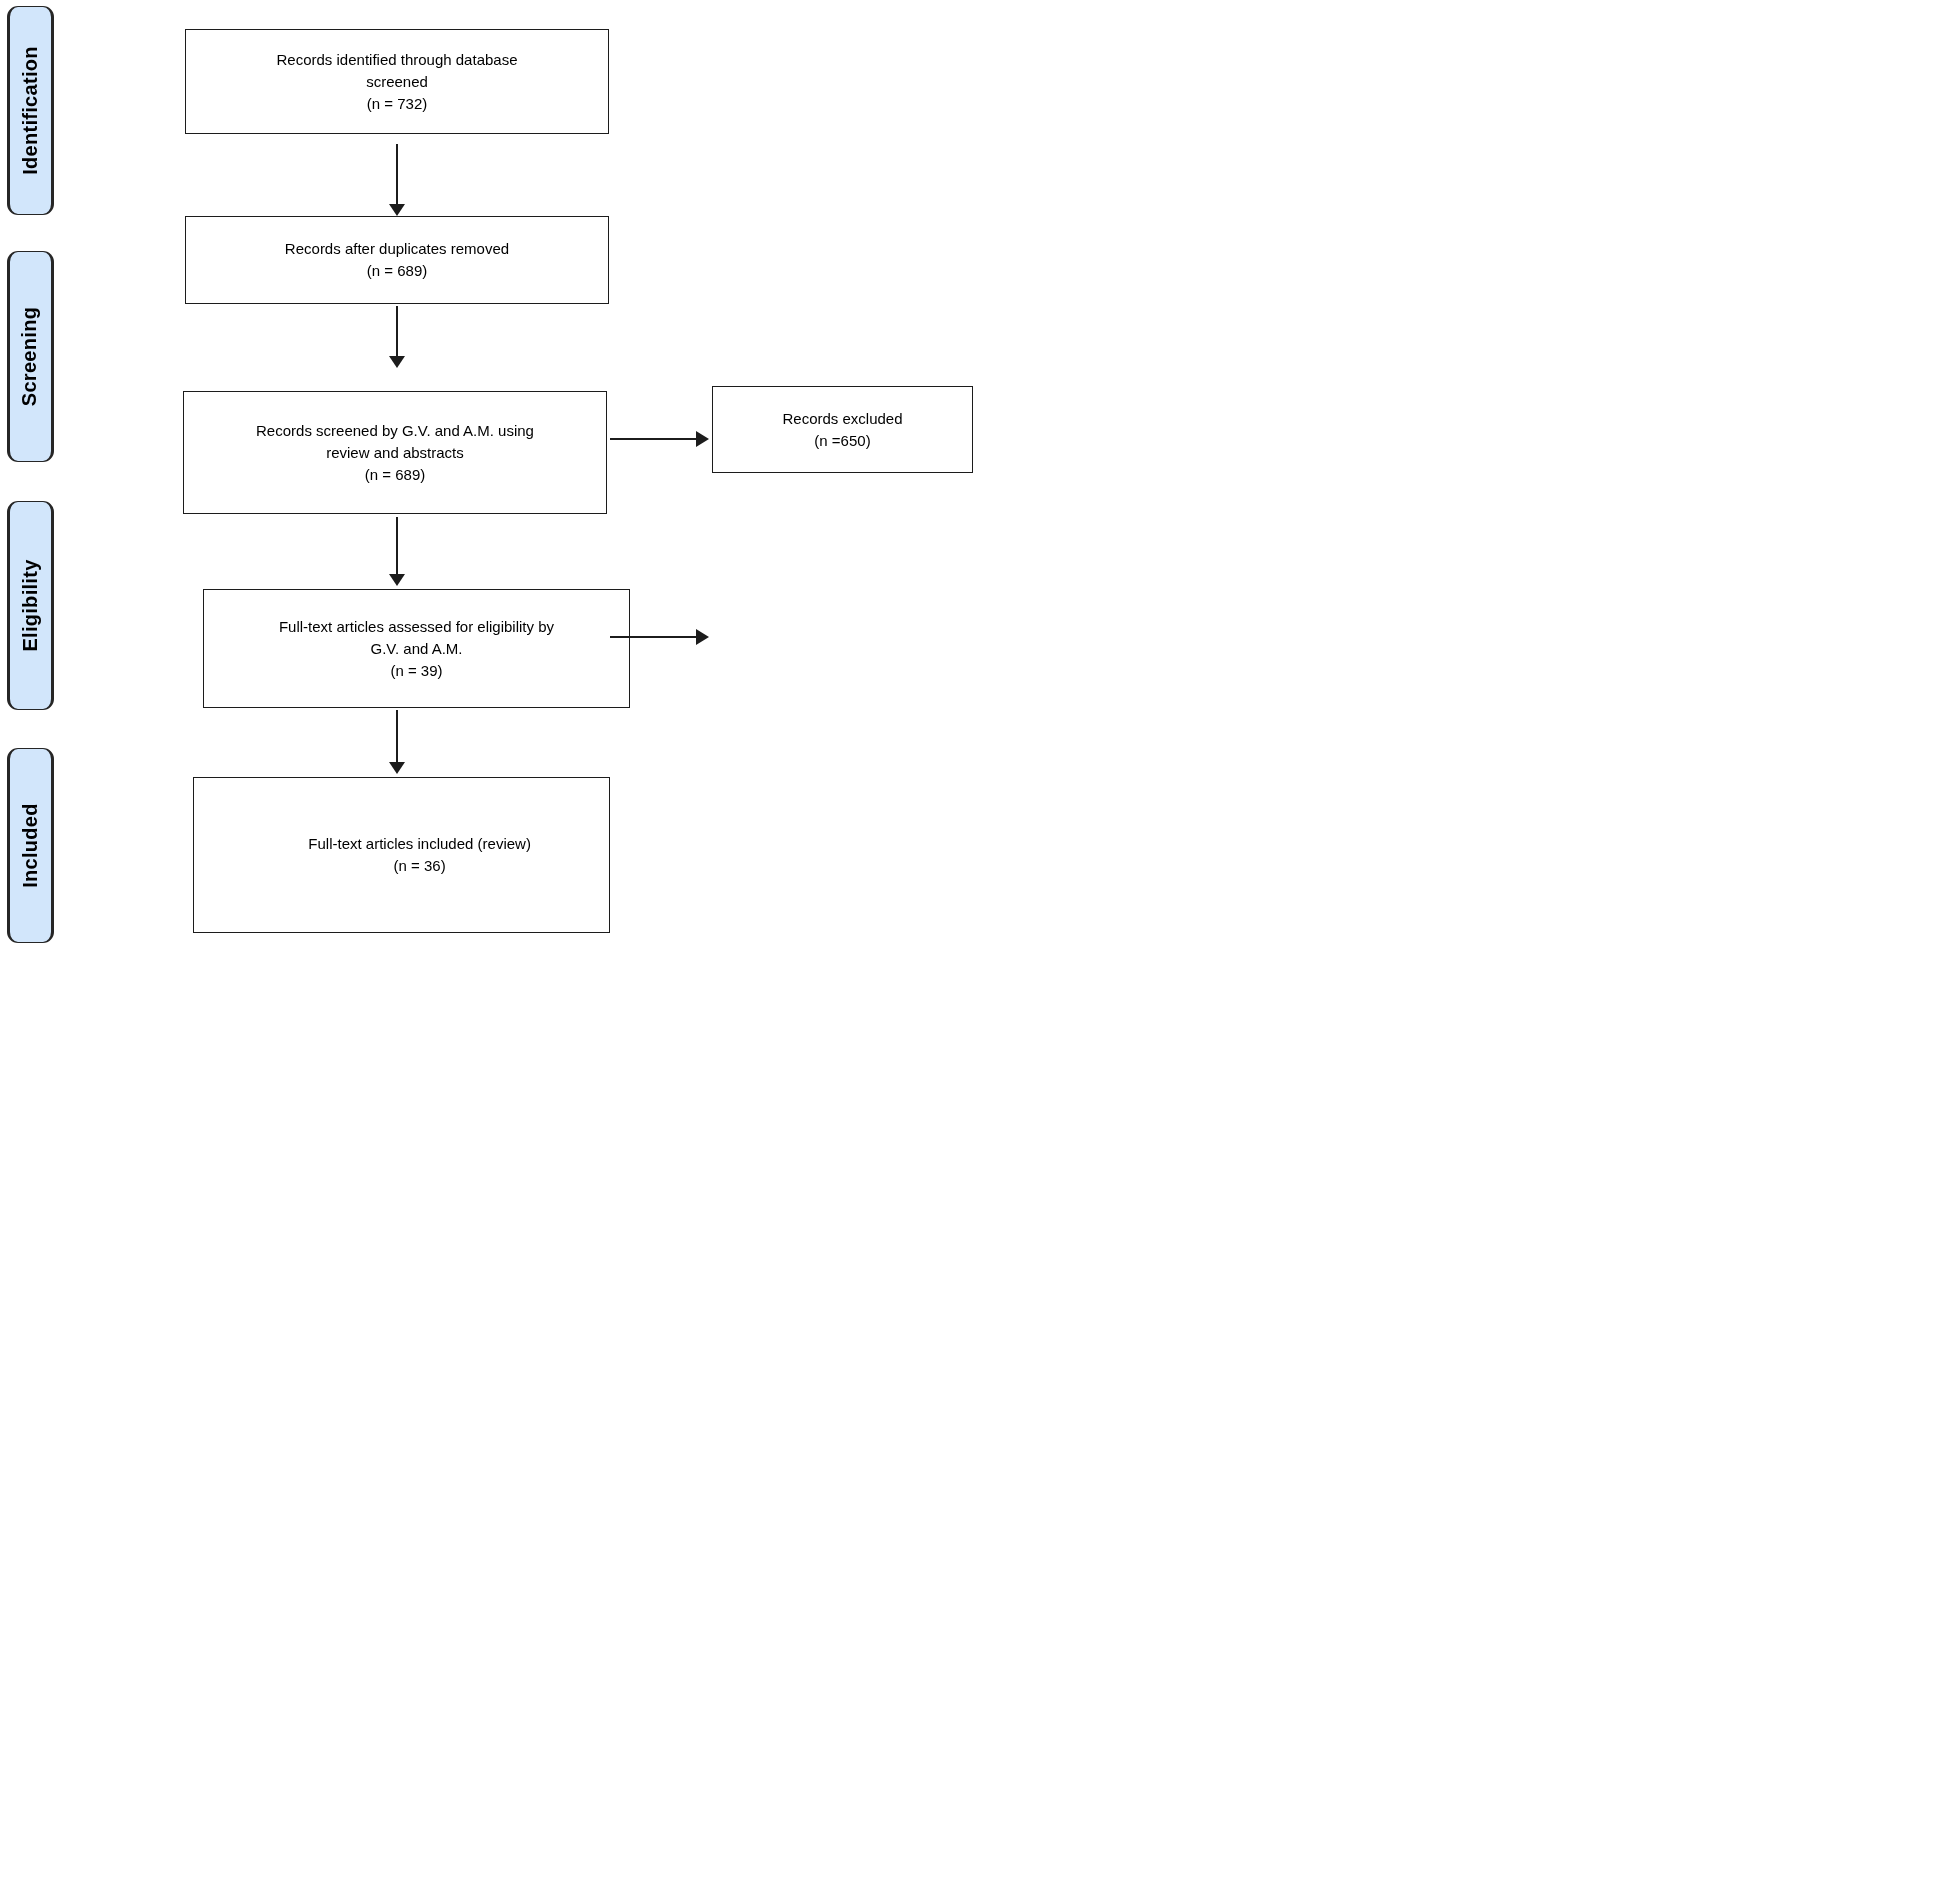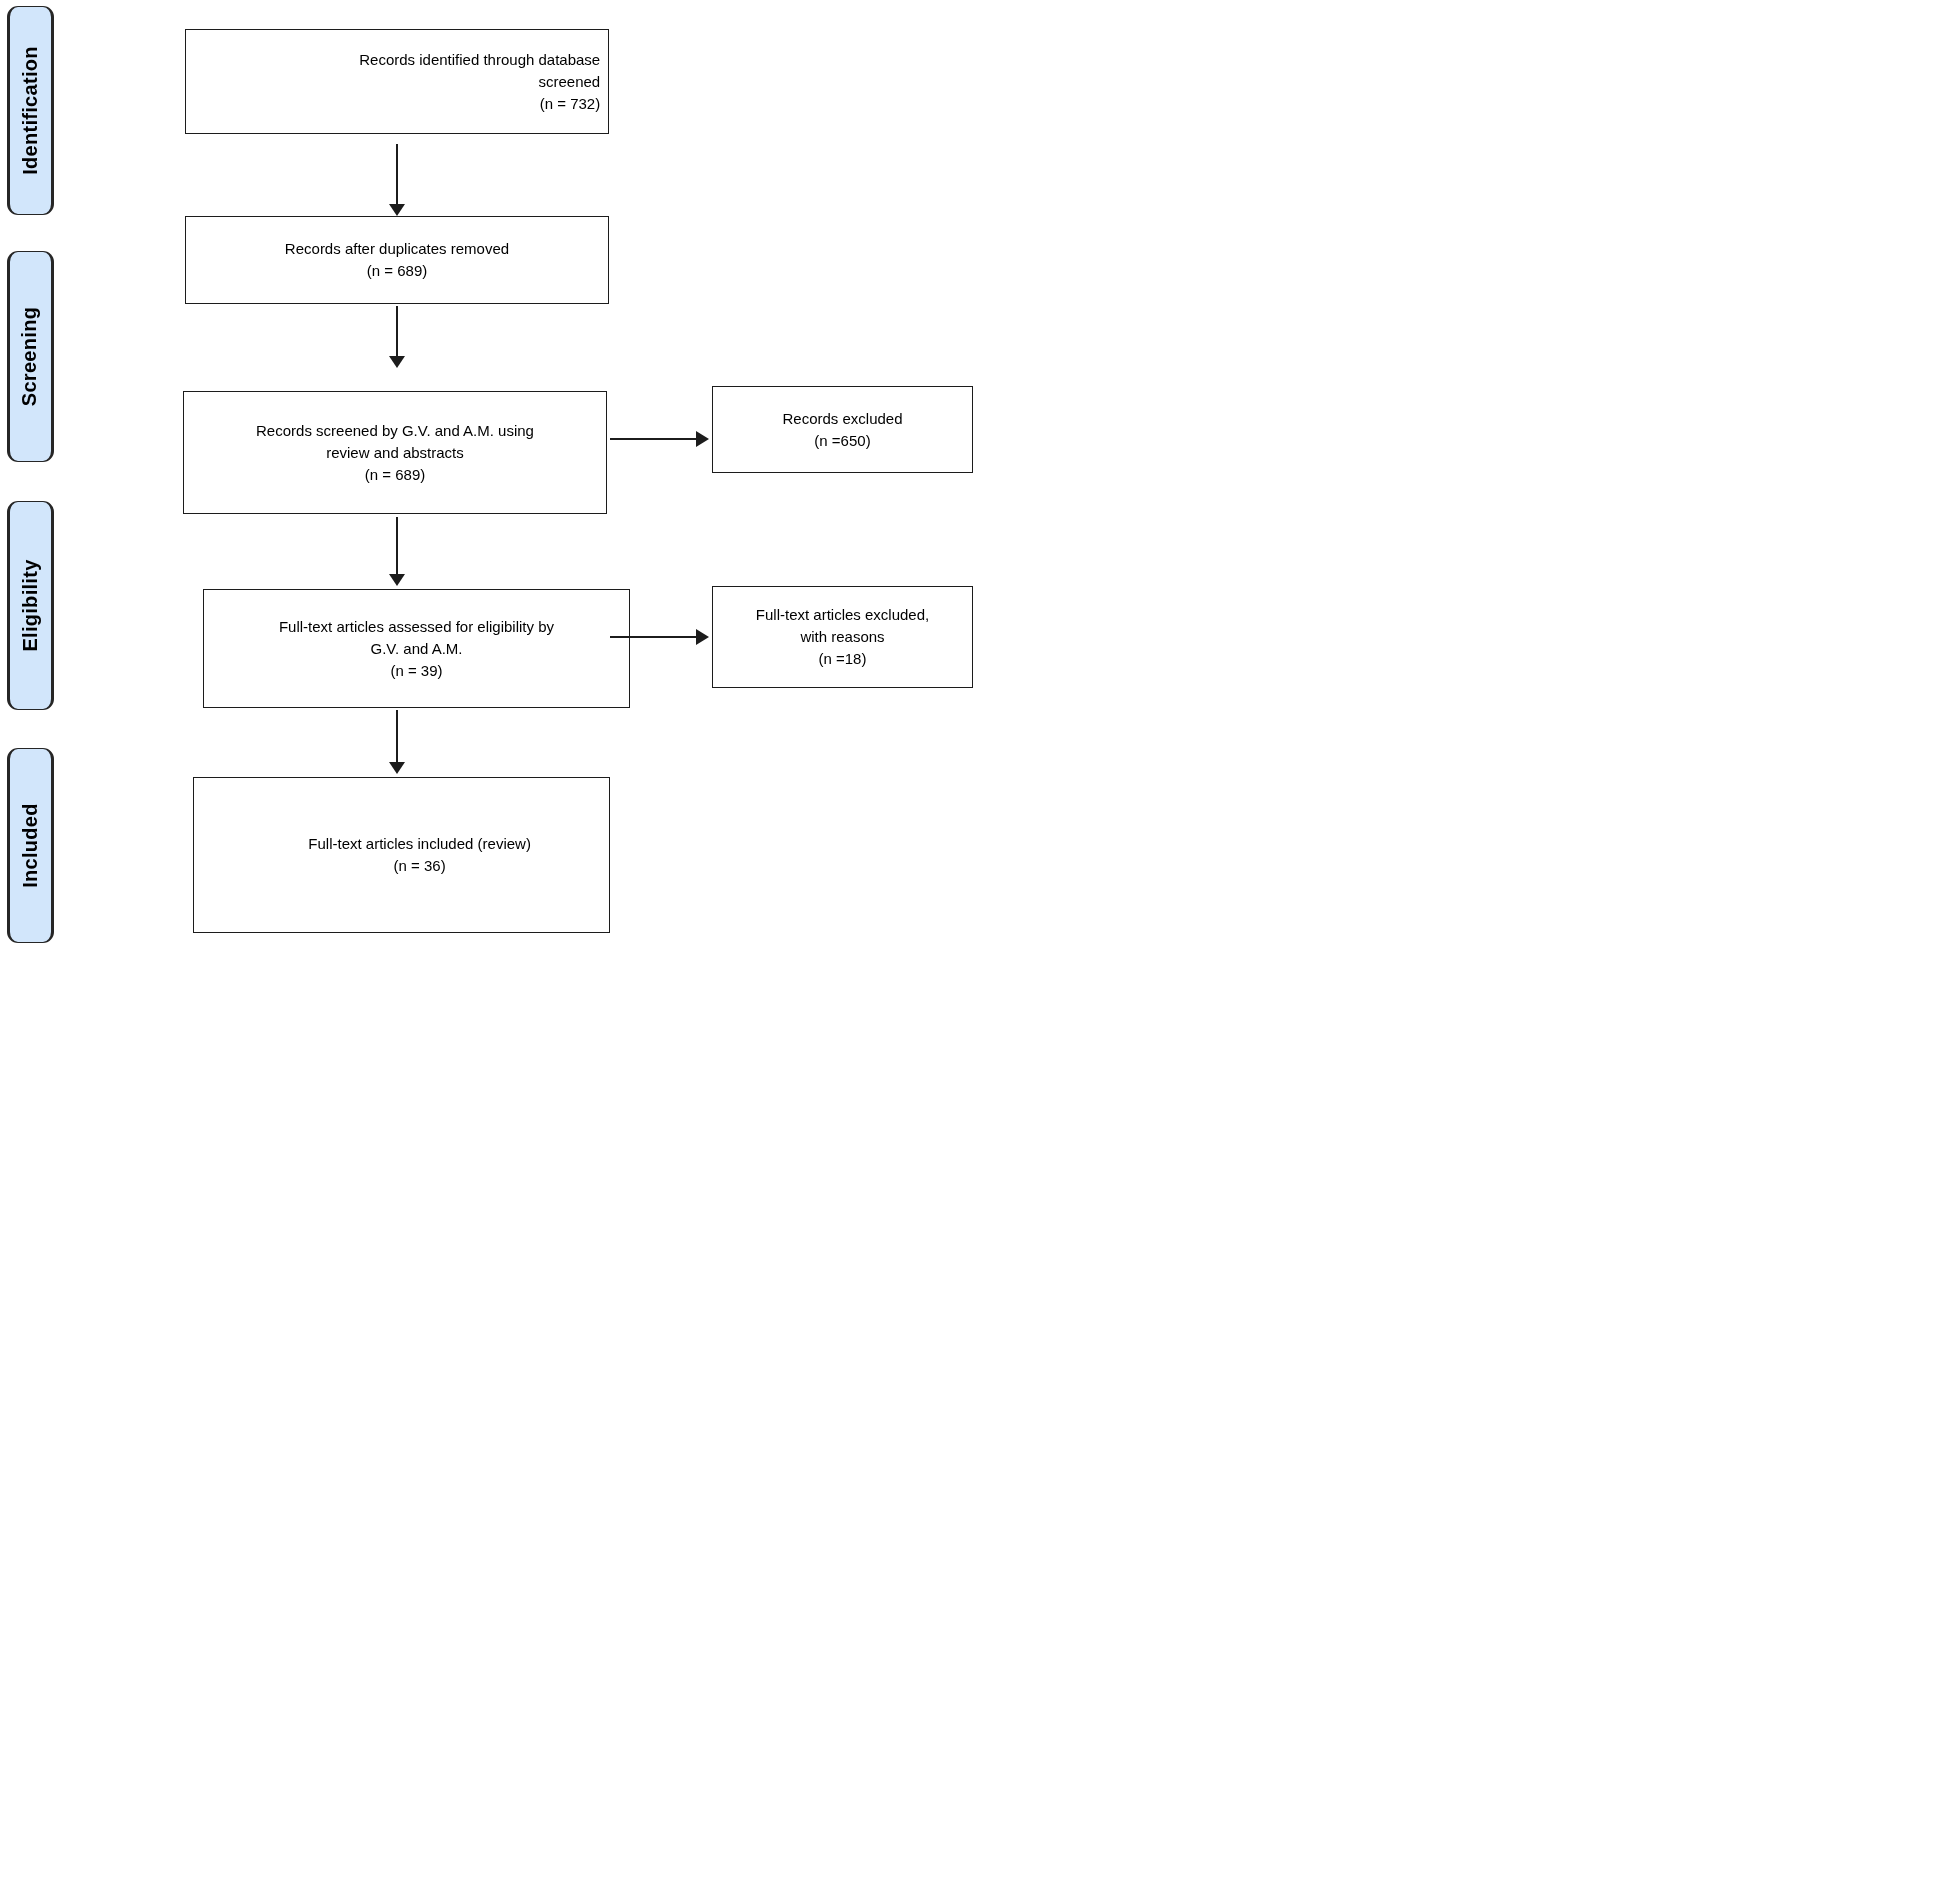--- a/index.html
+++ b/index.html
@@ -46,21 +46,21 @@
     background:var(--box-fill);
     border:1.7px solid var(--border);
     box-sizing:border-box;
     display:flex;flex-direction:column;
     align-items:center;justify-content:center;
     text-align:center;
     font-size:15px;line-height:22px;
     padding:3.3px 7.8px;
   }
   .fbox .line{display:block;}
-  .b1{left:185px;top:29px;width:424px;height:105px;align-items:flex-end;}
+  .b1{left:185px;top:29px;width:424px;height:105px;}
   .b2{left:185px;top:216px;width:424px;height:88px;}
   .b3{left:183px;top:391px;width:424px;height:123px;}
   .b4{left:195px;top:589px;width:427px;height:119px;margin-left:8px;}
   .b5{left:193px;top:777px;width:417px;height:156px;padding-left:44px;}
   .rb1{left:712px;top:386px;width:261px;height:87px;}
   .rb2{left:712px;top:586px;width:261px;height:102px;}
 
   
   .vshaft{position:absolute;left:396px;width:2.2px;background:var(--border);}
   .vhead{
@@ -128,25 +128,20 @@
   <div class="fbox b5">
     <span class="line">Full-text articles included (review)</span>
     <span class="line">(n = 36)</span>
   </div>
 
   <div class="fbox rb1">
     <span class="line">Records excluded</span>
     <span class="line">(n =650)</span>
   </div>
 
-  <div class="fbox rb2">
-    <span class="line">Full-text articles excluded,</span>
-    <span class="line">with reasons</span>
-    <span class="line">(n =18)</span>
-  </div>
 
   <div class="vshaft a1s"></div>
   <div class="vhead  a1h"></div>
 
   <div class="vshaft a2s"></div>
   <div class="vhead  a2h"></div>
 
   <div class="vshaft a3s"></div>
   <div class="vhead  a3h"></div>
 

